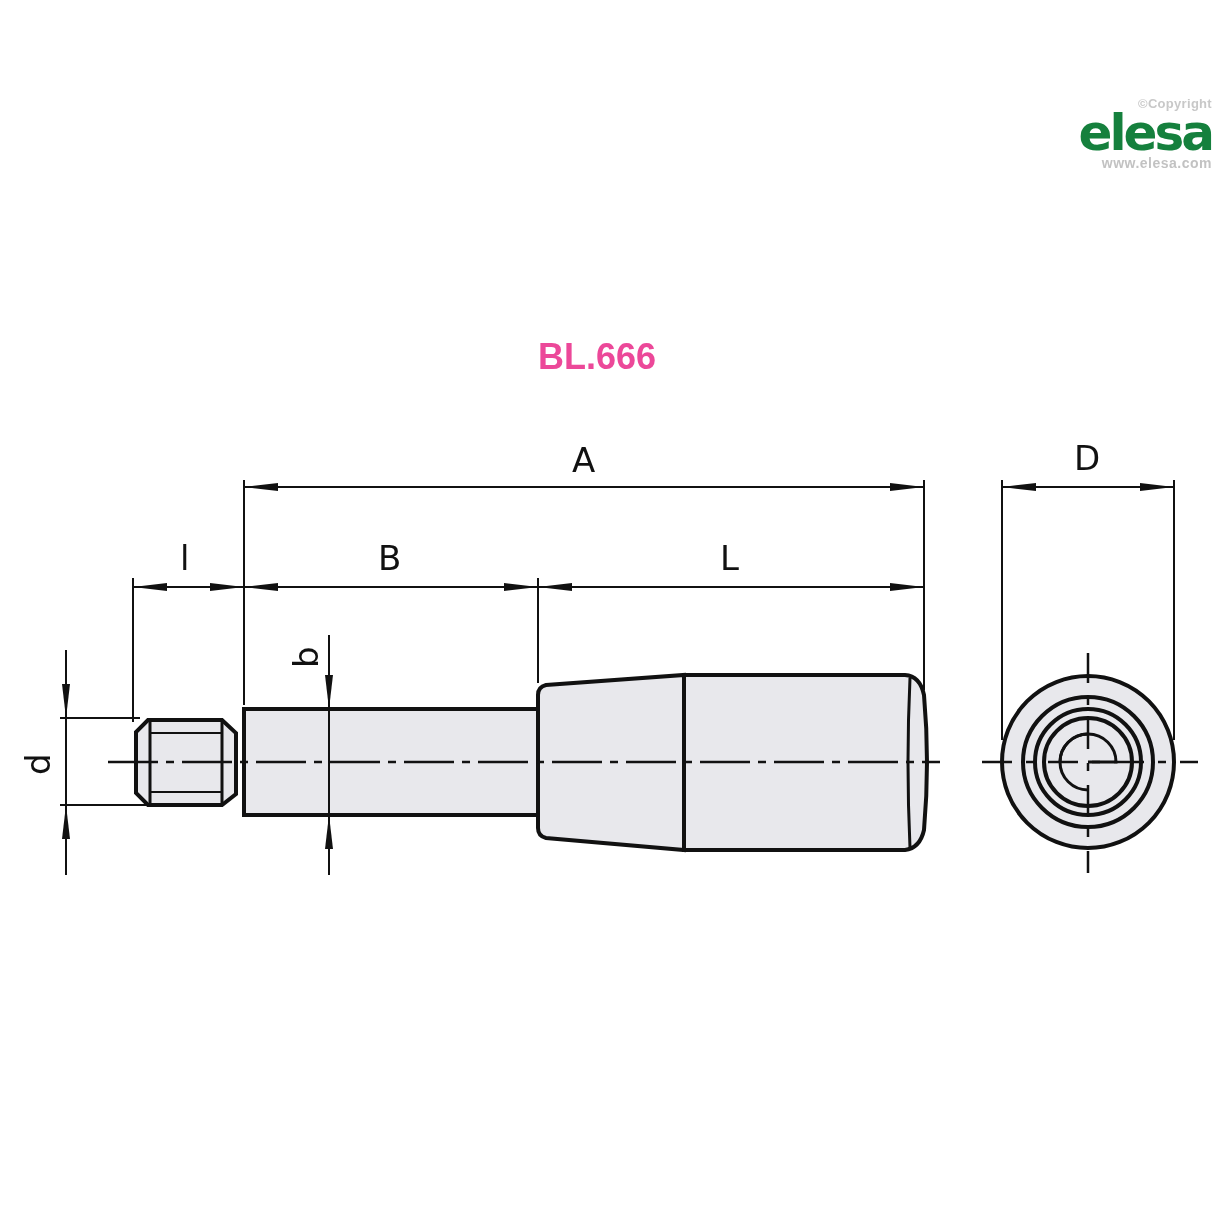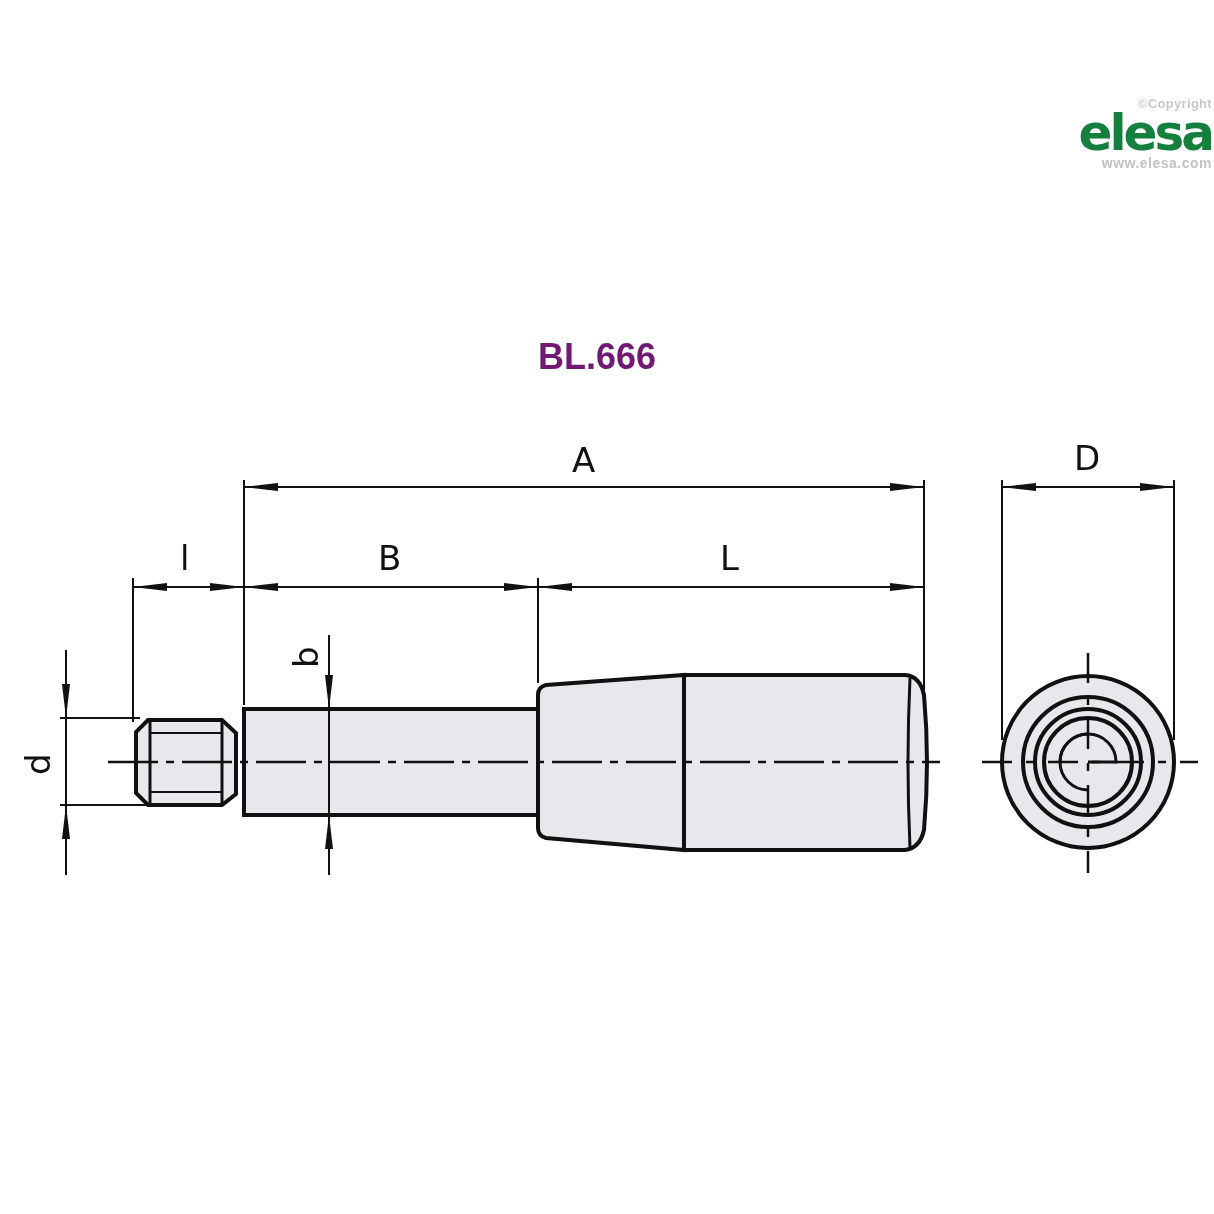--- a/index.html
+++ b/index.html
@@ -1,21 +1,21 @@
 <!DOCTYPE html>
 <html><head>
   <meta charset="utf-8">
   <style>
     html, body { margin: 0; padding: 0; background: #ffffff; }
     body { width: 1214px; height: 1214px; position: relative; overflow: hidden; font-family: "Liberation Sans", sans-serif; }
     .watermark { position: absolute; left: 1052px; top: 96px; width: 160px; color: #c8c8c8; text-align: right; }
     .wm-copy { font-size: 13px; font-weight: bold; letter-spacing: 0.3px; margin-left: 8px; }
     .wm-logo { font-size: 50px; font-weight: bold; letter-spacing: -3px; line-height: 44px; margin-left: 4px; color: #15803d; font-family: "DejaVu Sans", sans-serif; }
     .wm-url { font-size: 14px; font-weight: bold; letter-spacing: 0.5px; margin-left: 4px; color: #c2c2c2; }
-    .title { position: absolute; left: 538px; top: 336px; font-size: 36px; font-weight: bold; color: #701a75; }
+    .title { position: absolute; left: 538px; top: 336px; font-size: 36px; font-weight: bold; color: #ec4899; }
     svg { position: absolute; left: 0; top: 0; }
     .lbl { font-family: "DejaVu Sans", sans-serif; font-size: 34px; fill: #111; }
   </style>
 </head>
 <body>
 
 <div class="watermark">
   <div class="wm-copy">©Copyright</div>
   <div class="wm-logo">elesa</div>
   <div class="wm-url">www.elesa.com</div>

